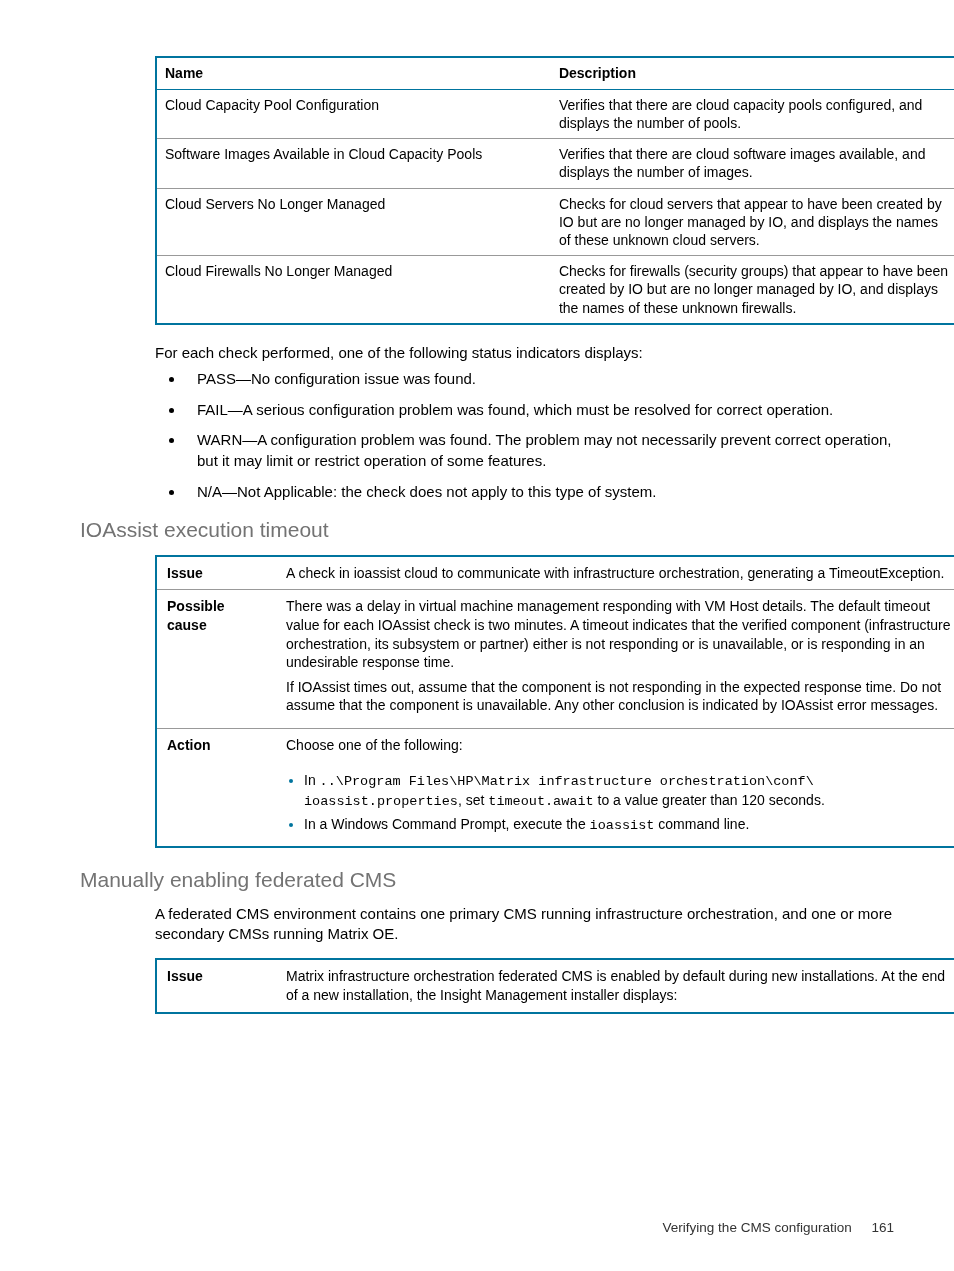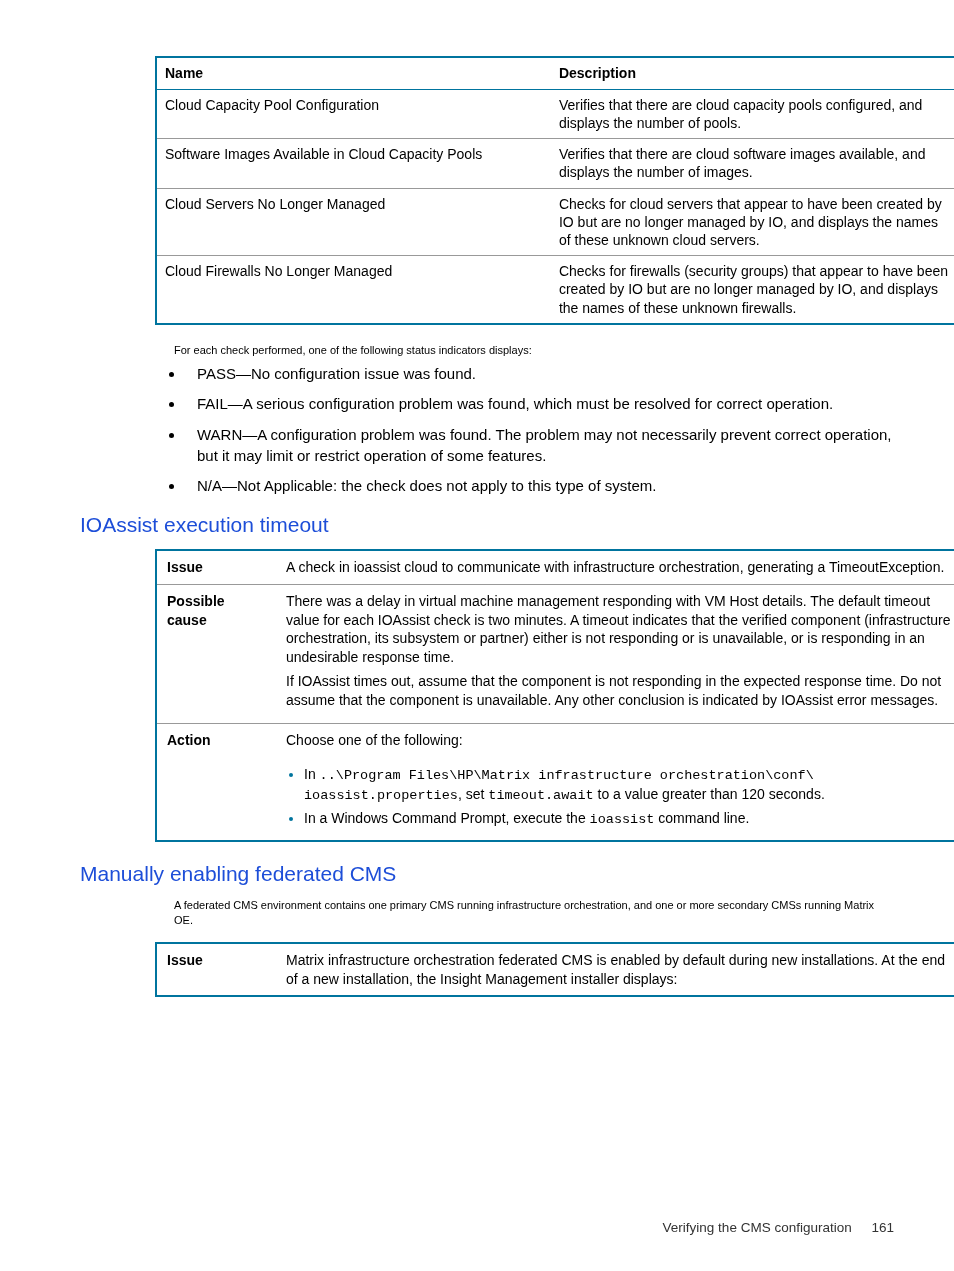--- a/index.html
+++ b/index.html
@@ -41,37 +41,37 @@
     padding: 6px 8px;
     vertical-align: top;
     font-size: 14px;
     line-height: 1.3;
   }
   table.checks td:first-child { border-left: 2px solid #00749e; width: 49%; }
   table.checks td:last-child  { border-right: 2px solid #00749e; }
   table.checks tbody tr:last-child td { border-bottom: 2px solid #00749e; }
 
   .body-para {
-    margin-left: 94px;
+    margin-left: 75px;
     margin-bottom: 6px;
-    font-size: 11px;
+    font-size: 15px;
   }
   ul.status {
     list-style: disc;
     margin-left: 105px;
     padding-left: 0;
   }
   ul.status li {
     margin: 4px 0 10px 0;
     padding-left: 12px;
     font-size: 15px;
     line-height: 1.38;
   }
   h2.section {
-    color: #1d4ed8;
+    color: #737373;
     font-weight: normal;
     font-size: 21px;
     margin: 14px 0 10px 0;
   }
 
   table.issue { border-top: 2px solid #00749e; border-left: 2px solid #00749e; border-right: 2px solid #00749e; border-bottom: 2px solid #00749e; }
   table.issue td, table.issue th.row-head {
     border-bottom: 1px solid #999;
     padding: 7px 10px;
     font-size: 14px;

